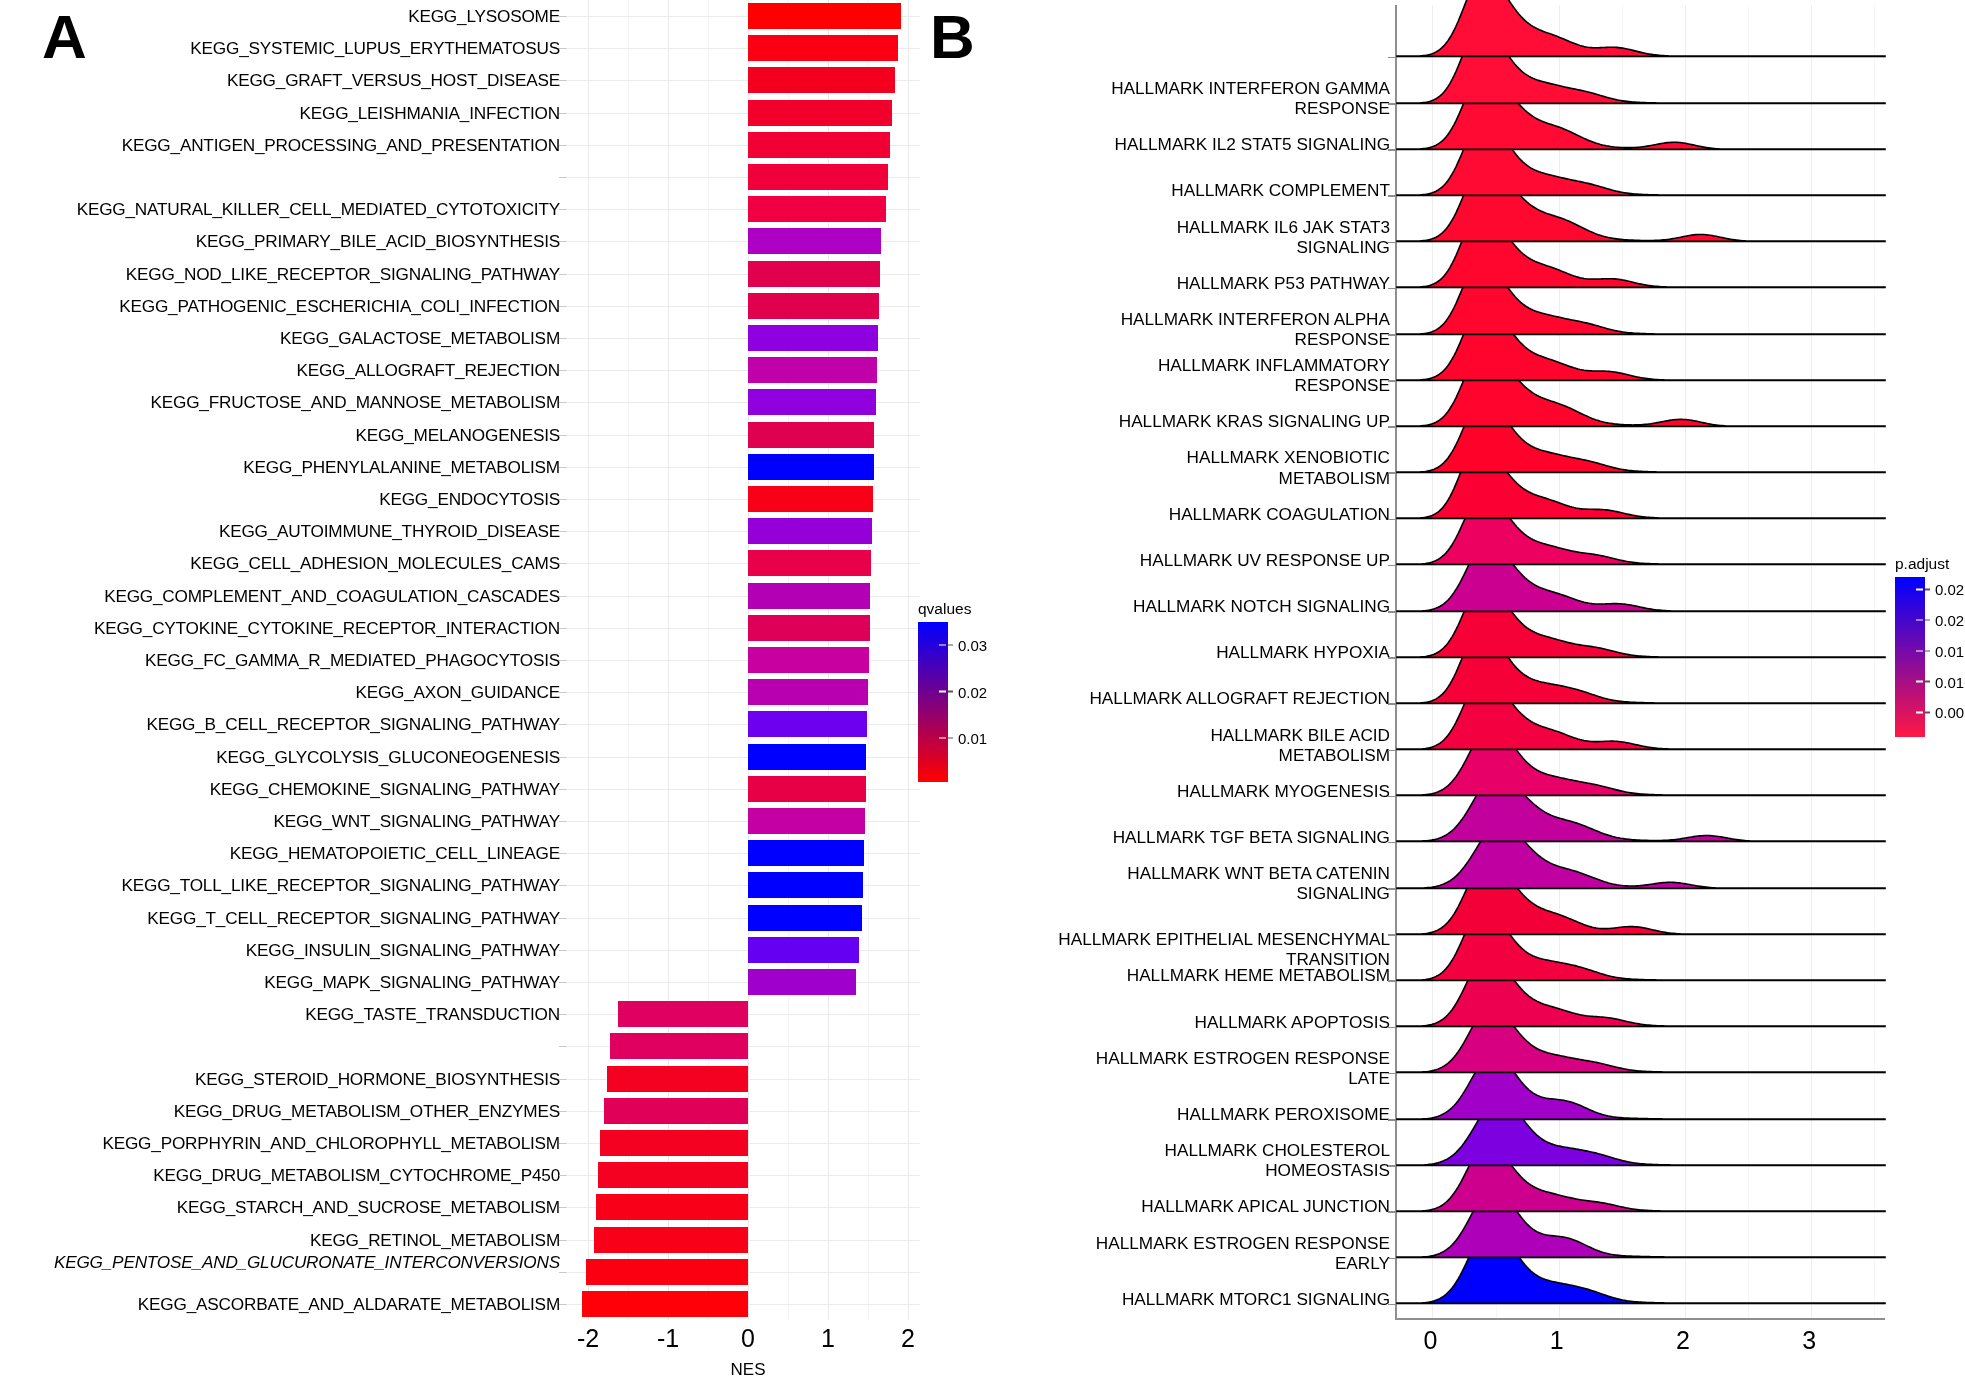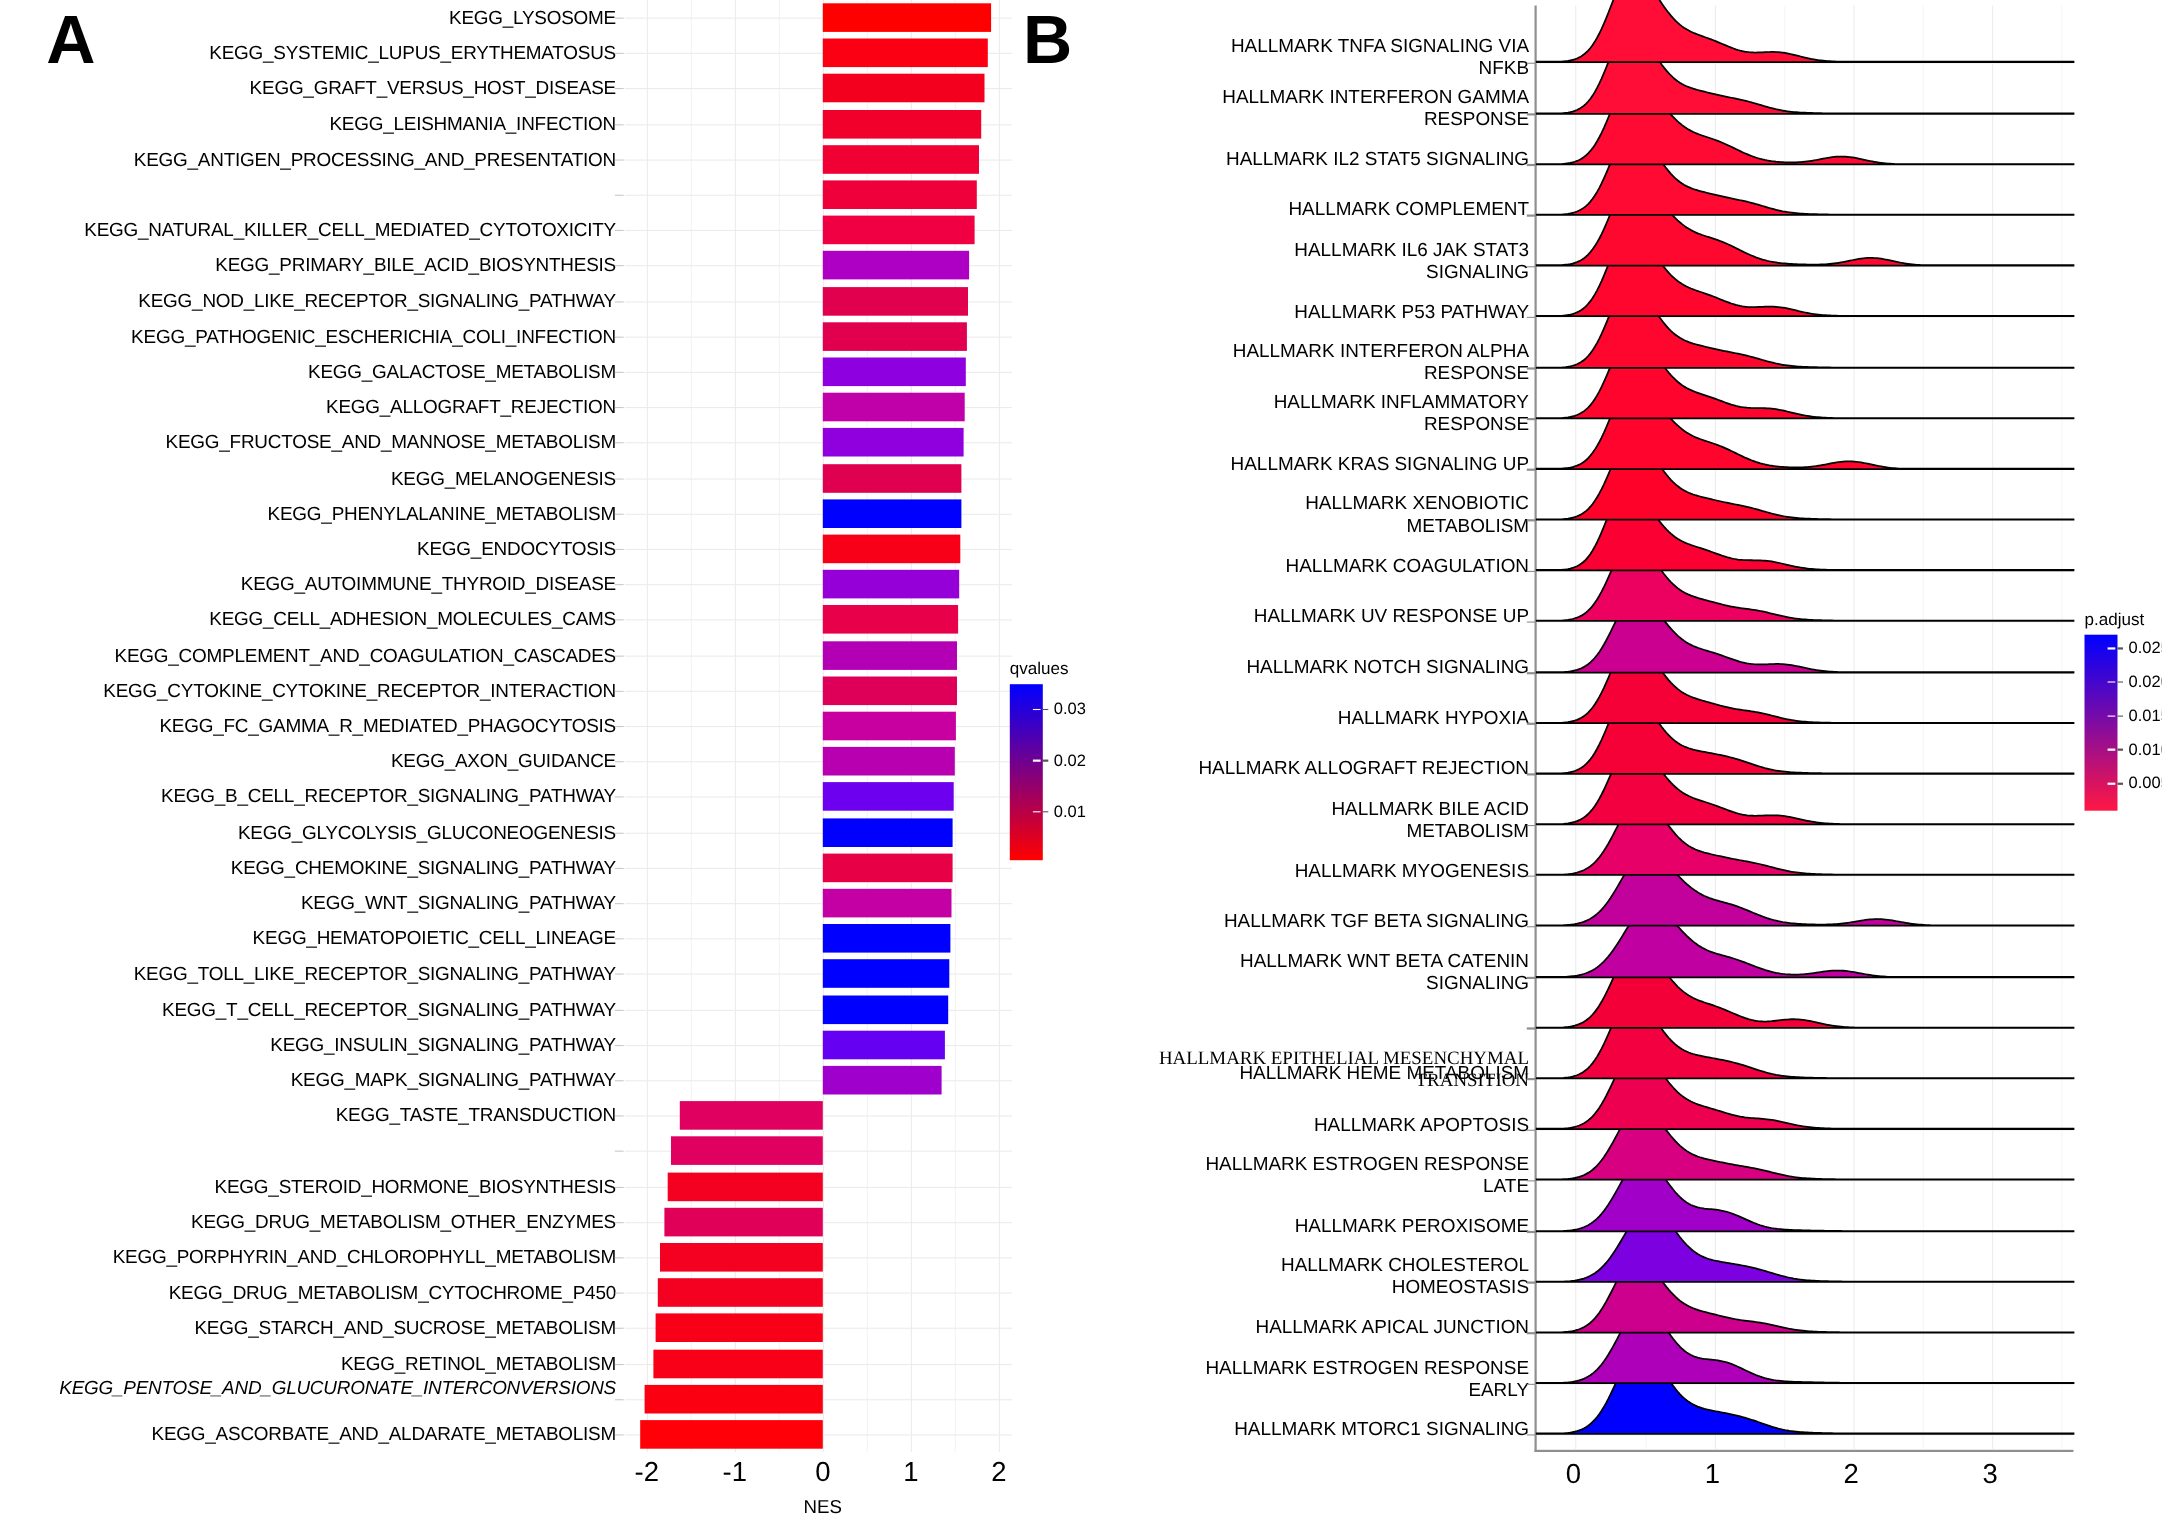--- a/index.html
+++ b/index.html
@@ -266,24 +266,20 @@
             </div>
           </div>
       </div>
     </div>
   </div>
 
   <div id="panelB">
     <div class="panel-letter" style="left:-10px;top:6px;">B</div>
 
     <div id="b-labels">
-        <div class="b-label" style="top: 51.8664px;">
-          <span>HALLMARK TNFA SIGNALING VIA</span>
-          <span>NFKB</span>
-        </div>
         <div class="b-label" style="top: 98.045px;">
           <span>HALLMARK INTERFERON GAMMA</span>
           <span>RESPONSE</span>
         </div>
         <div class="b-label" style="top: 144.224px;">
           <span>HALLMARK IL2 STAT5 SIGNALING</span>
         </div>
         <div class="b-label" style="top: 190.402px;">
           <span>HALLMARK COMPLEMENT</span>
         </div>
@@ -331,21 +327,21 @@
         <div class="b-label" style="top: 790.724px;">
           <span>HALLMARK MYOGENESIS</span>
         </div>
         <div class="b-label" style="top: 836.902px;">
           <span>HALLMARK TGF BETA SIGNALING</span>
         </div>
         <div class="b-label" style="top: 883.081px;">
           <span>HALLMARK WNT BETA CATENIN</span>
           <span>SIGNALING</span>
         </div>
-        <div class="b-label" style="top: 973px; font-family: Liberation Serif, serif;">
+        <div class="b-label" style="top: 949px;">
           <span>HALLMARK EPITHELIAL MESENCHYMAL</span>
           <span>TRANSITION</span>
         </div>
         <div class="b-label" style="top: 975.438px;">
           <span>HALLMARK HEME METABOLISM</span>
         </div>
         <div class="b-label" style="top: 1021.62px;">
           <span>HALLMARK APOPTOSIS</span>
         </div>
         <div class="b-label" style="top: 1067.8px;">

